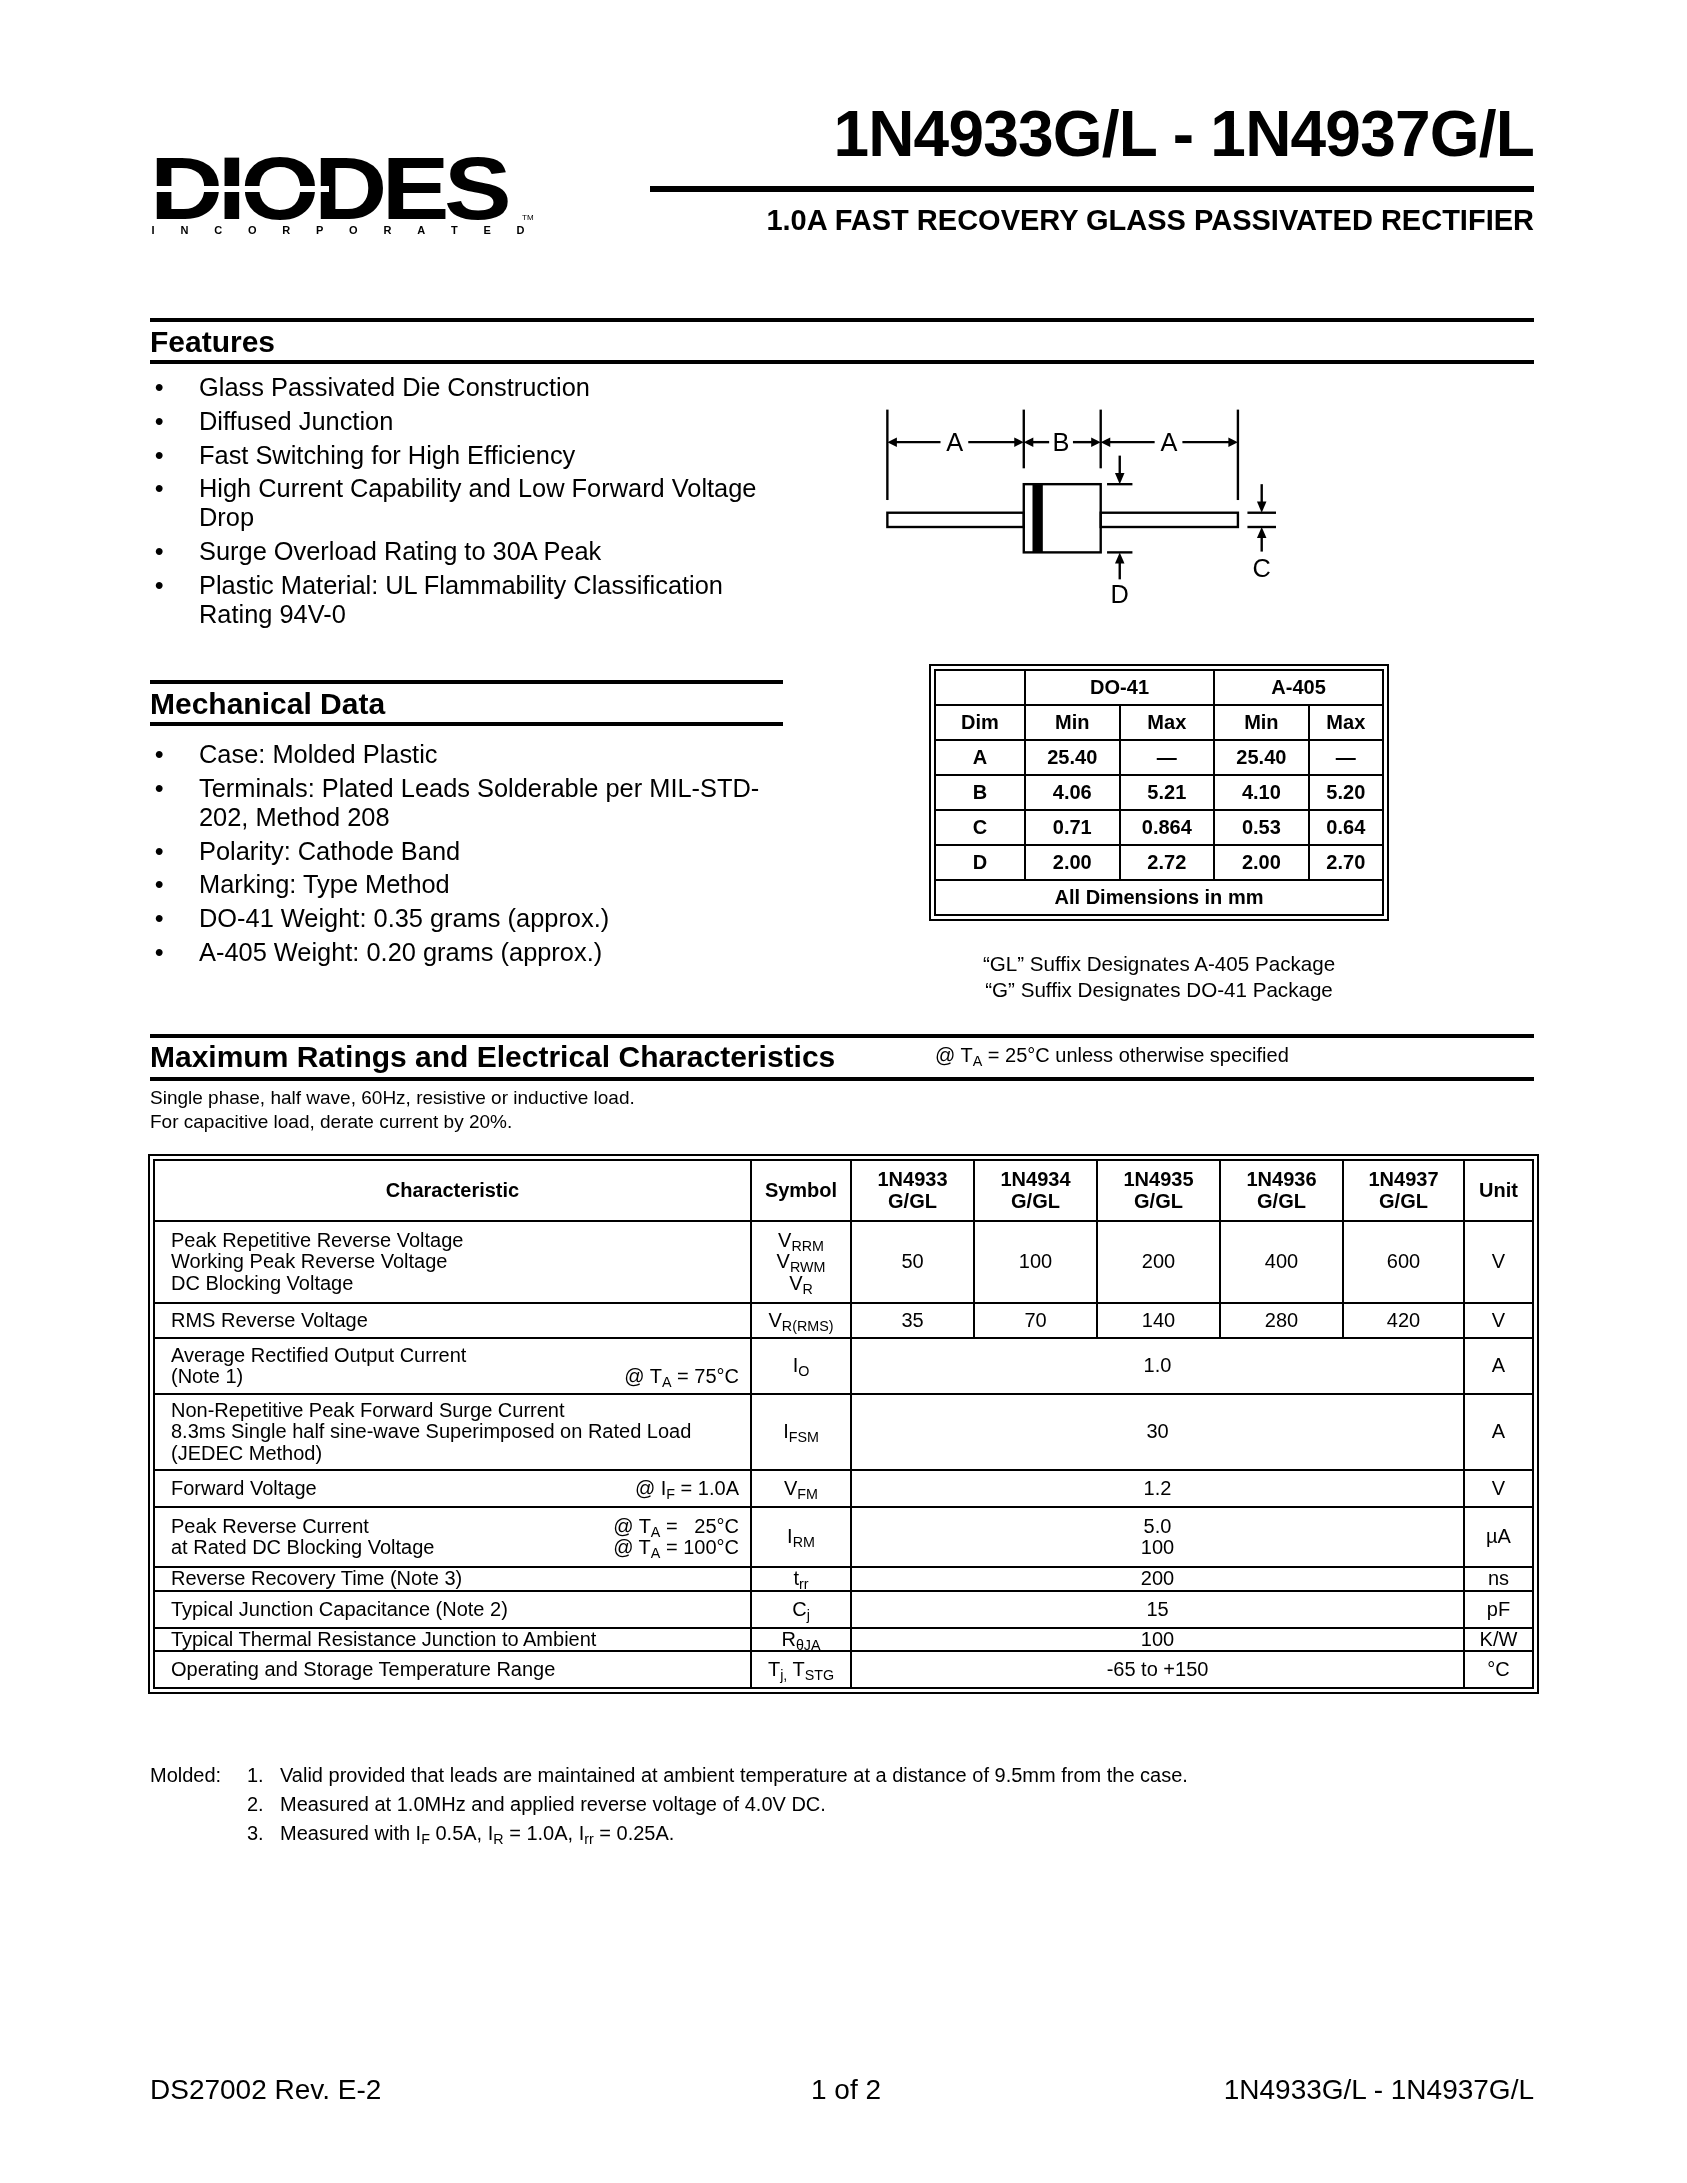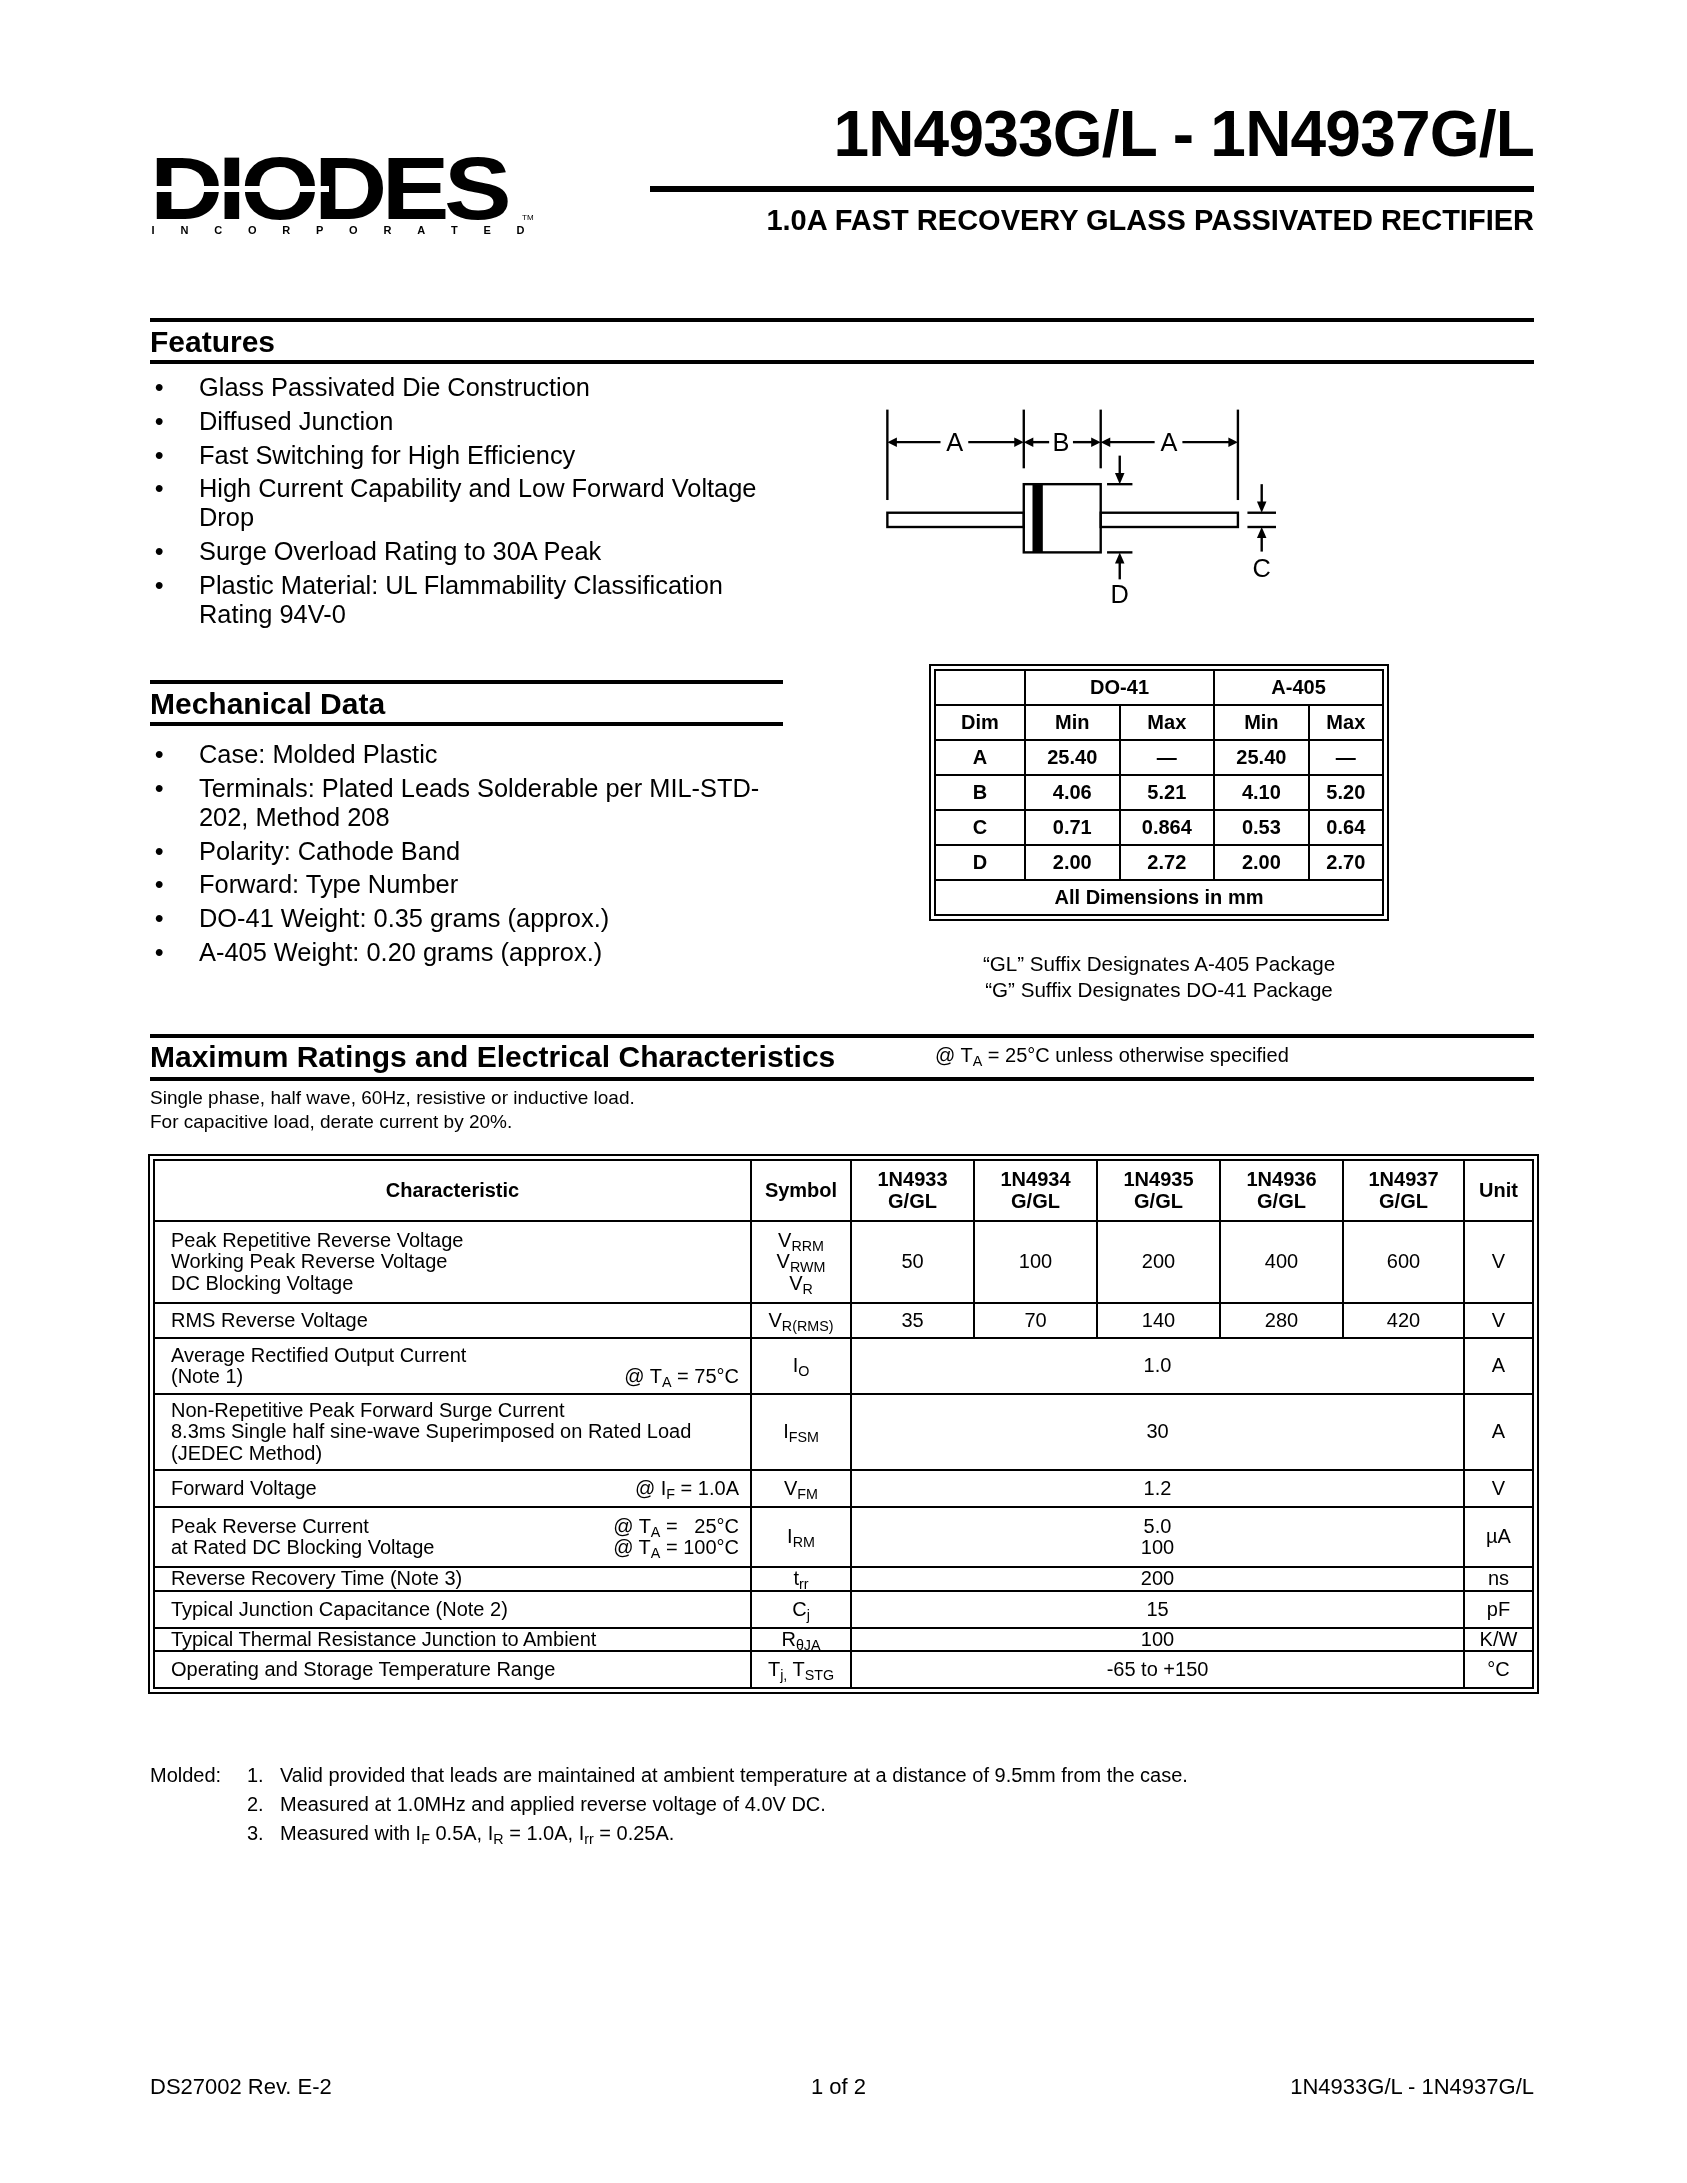--- a/index.html
+++ b/index.html
@@ -33,21 +33,21 @@
   .mtbl{position:absolute;left:153px;top:1159px;width:1380px;outline:2.4px solid #000;outline-offset:3.2px;table-layout:fixed;}
   .mtbl td,.mtbl th{border:2.4px solid #000;padding:0;font-size:20px;line-height:21.4px;text-align:center;vertical-align:middle;}
   .mtbl th{font-weight:bold;}
   .mtbl td.ch{text-align:left;padding-left:16px;padding-right:11px;}
   .ch .row2{display:flex;justify-content:space-between;}
   sub{font-size:14.3px;vertical-align:-4px;line-height:0;}
   .notes{position:absolute;left:150px;top:1761px;font-size:20px;line-height:29px;}
   .notes .lbl{position:absolute;left:0;top:0;}
   .notes ol{margin:0;padding:0;list-style:none;position:absolute;left:97px;top:0;white-space:nowrap;}
   .notes li span.n{display:inline-block;width:33px;}
-  .footer{position:absolute;top:2076px;font-size:22px;line-height:1;white-space:nowrap;}
+  .footer{position:absolute;top:2076px;font-size:28px;line-height:1;white-space:nowrap;}
   svg text{font-family:"Liberation Sans",sans-serif;}
 </style>
 </head>
 <body>
 
 <div class="logo">
   <div class="logo-word">DIODES</div>
   <div class="logo-bar"></div>
   <div class="logo-tm">TM</div>
   <div class="logo-inc" id="logo-inc">
@@ -131,21 +131,21 @@
   <text x="311" y="270" font-size="32" text-anchor="middle">D</text>
 </svg>
 
 <div class="rule" style="left:150px;top:680px;width:633px;height:4px;"></div>
 <div class="sec-title" style="left:150px;top:689px;">Mechanical Data</div>
 <div class="rule" style="left:150px;top:722px;width:633px;height:4px;"></div>
 <ul class="bullets" style="left:150px;top:740px;width:651px;" id="mech-list">
     <li><span class="dot">•</span><span>Case: Molded Plastic</span></li>
     <li><span class="dot">•</span><span>Terminals: Plated Leads Solderable per MIL-STD-202, Method 208</span></li>
     <li><span class="dot">•</span><span>Polarity: Cathode Band</span></li>
-    <li><span class="dot">•</span><span>Forward: Type Number</span></li>
+    <li><span class="dot">•</span><span>Marking: Type Method</span></li>
     <li><span class="dot">•</span><span>DO-41 Weight: 0.35 grams (approx.)</span></li>
     <li><span class="dot">•</span><span>A-405 Weight: 0.20 grams (approx.)</span></li>
   </ul>
 
 <table class="dimtbl">
   <tbody>
       <tr>
     <td style="width:88px"></td>
     <td colspan="2" class="b">DO-41</td>
     <td colspan="2" class="b">A-405</td>

